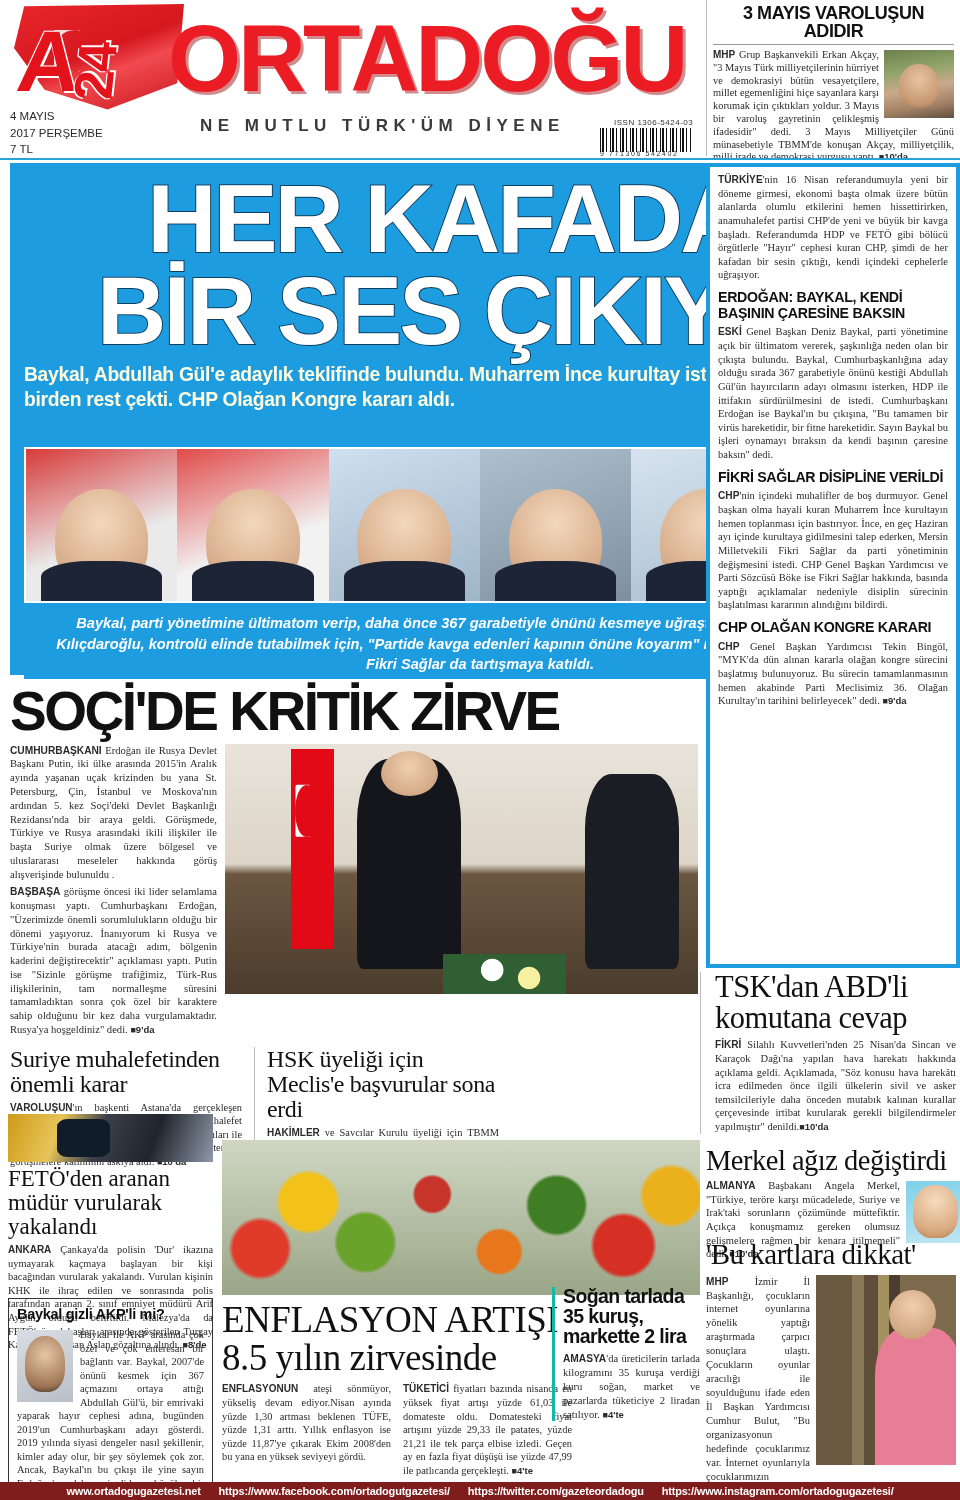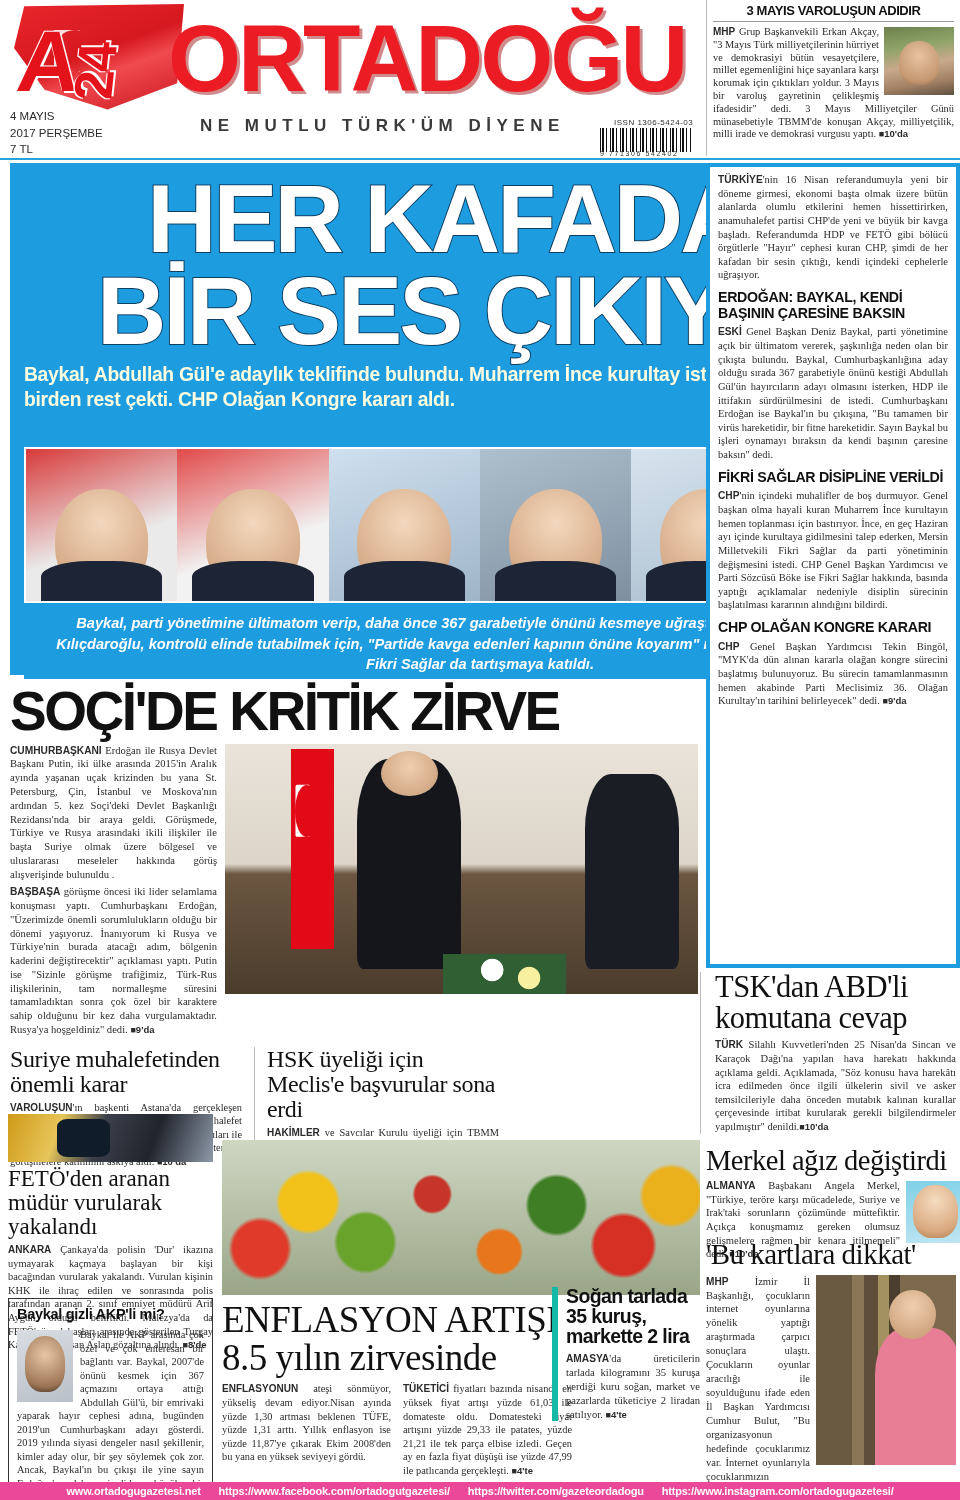--- a/index.html
+++ b/index.html
@@ -24,21 +24,21 @@
        font-size:17px;letter-spacing:5.5px;color:#3a3a3a;font-weight:600;}
   .dateblk{position:absolute;left:10px;top:108px;font-family:"Liberation Sans",sans-serif;
        font-size:11.5px;line-height:1.45;color:#2b2b2b;}
   .issn{position:absolute;left:600px;top:118px;font-family:"Liberation Sans",sans-serif;font-size:8px;color:#333;letter-spacing:.5px;padding-left:14px;}
   .barcode{position:absolute;left:600px;top:128px;width:92px;height:24px;
     background:repeating-linear-gradient(90deg,#111 0 1px,#fff 1px 2px,#111 2px 4px,#fff 4px 6px,#111 6px 7px,#fff 7px 10px);}
   .barcode-num{position:absolute;left:600px;top:150px;font-size:7px;letter-spacing:1.6px;color:#333;font-family:"Liberation Sans",sans-serif;}
 
   
   .topright{position:absolute;left:706px;top:0;width:254px;height:156px;border-left:1px solid #bbb;box-sizing:border-box;padding:2px 6px;}
-  .tr-head{font-family:"Liberation Sans",sans-serif;font-weight:bold;font-size:13px;letter-spacing:-.4px;color:#111;text-align:center;line-height:1;padding-top:2px;}
+  .tr-head{font-family:"Liberation Sans",sans-serif;font-weight:bold;font-size:18px;letter-spacing:-.4px;color:#111;text-align:center;line-height:1;padding-top:2px;}
   .tr-rule{height:1px;background:#999;margin:4px 0 4px 0;}
   .tr-body{font-size:10.4px;line-height:1.23;text-align:justify;color:#2a2a2a;}
   .tr-body b{font-family:"Liberation Sans",sans-serif;font-size:10px;}
   .tr-photo{float:right;width:70px;height:68px;margin:1px 0 2px 5px;
     background:linear-gradient(170deg,#6c7f4d 0%,#8fa468 30%,#c9a98c 55%,#a07f63 80%,#5e5040 100%);}
   .tr-photo:after{content:"";display:block;margin:14px auto 0;width:40px;height:44px;border-radius:48% 48% 42% 42%;
     background:radial-gradient(circle at 50% 35%,#e8c3a2,#c59871 70%,#8e6b4c);}
   .pg{font-family:"Liberation Sans",sans-serif;font-weight:bold;font-size:9.5px;white-space:nowrap;}
   .pg:before{content:"\25A0 ";font-size:9px;}
 
@@ -119,21 +119,21 @@
        radial-gradient(circle at 44% 35%,#c7352a 0 6%,transparent 7%),
        radial-gradient(circle at 58% 72%,#e8761c 0 7%,transparent 8%),
        radial-gradient(circle at 70% 42%,#3f7e24 0 8%,transparent 9%),
        radial-gradient(circle at 84% 68%,#d62f24 0 7%,transparent 8%),
        radial-gradient(circle at 94% 36%,#ebb11c 0 6%,transparent 7%),
        linear-gradient(180deg,#cfd7c3,#9aa687);}
   .enf h2{margin:6px 0 2px;font-family:"Liberation Serif",serif;font-weight:normal;font-size:37px;line-height:1.02;letter-spacing:-.5px;}
   .enf-cols{display:flex;gap:12px;margin-top:6px;}
   .enf-cols div{width:169px;font-size:10.4px;line-height:1.3;text-align:justify;color:#2b2b2b;}
   .enf-cols b{font-family:"Liberation Sans",sans-serif;font-size:10px;}
-  .sogan{position:absolute;left:552px;top:1287px;width:148px;border-left:6px solid #14b8a6;padding-left:8px;box-sizing:border-box;}
+  .sogan{position:absolute;left:552px;top:1287px;width:148px;border-left:3px solid #14b8a6;padding-left:8px;box-sizing:border-box;}
   .sogan h3{margin:0 0 5px;font-family:"Liberation Sans",sans-serif;font-weight:bold;font-size:19.5px;line-height:1.02;letter-spacing:-.6px;}
   .sogan p{margin:0;font-size:10.6px;line-height:1.32;text-align:justify;color:#2b2b2b;}
   .sogan b{font-family:"Liberation Sans",sans-serif;font-size:10.2px;}
 
   
   .tsk{position:absolute;left:700px;top:972px;width:256px;padding-left:14px;border-left:1px solid #bbb;box-sizing:border-box;}
   .tsk h2{margin:0 0 4px;font-family:"Liberation Serif",serif;font-weight:normal;font-size:30.5px;line-height:1.02;letter-spacing:-.5px;}
   .tsk p{margin:0;font-size:10.5px;line-height:1.3;text-align:justify;color:#2b2b2b;}
   .tsk p b{font-family:"Liberation Sans",sans-serif;font-size:10.1px;}
   .merkel{position:absolute;left:700px;top:1146px;width:264px;padding-left:6px;box-sizing:border-box;}
@@ -149,21 +149,21 @@
   .kart-wrap{display:flex;gap:6px;}
   .kart p{margin:0;width:104px;font-size:10.5px;line-height:1.33;text-align:justify;color:#2b2b2b;}
   .kart p b{font-family:"Liberation Sans",sans-serif;font-size:10.1px;}
   .kart-photo{width:140px;height:190px;position:relative;overflow:hidden;
      background:linear-gradient(90deg,#6b5a42 0 26%,#8a7757 26% 34%,#5f4e3a 34% 44%,#a3915f 44% 52%,#4b3e2e 52% 60%,#7d6a4c 60% 100%);}
   .kart-photo .shirt{position:absolute;right:-4%;top:28%;width:62%;height:72%;background:#e87d96;border-radius:34% 34% 0 0;}
   .kart-photo .head{position:absolute;right:14%;top:8%;width:34%;height:26%;border-radius:50%;
      background:radial-gradient(circle at 50% 34%,#f0cfb0,#c4966e);}
 
   
-  .footer{position:absolute;left:0;top:1482px;width:960px;height:18px;background:#ec4899;
+  .footer{position:absolute;left:0;top:1482px;width:960px;height:18px;background:#7f1d1d;
      color:#fff;font-family:"Liberation Sans",sans-serif;font-weight:bold;font-size:11px;
      display:flex;align-items:center;justify-content:center;gap:18px;letter-spacing:-.2px;overflow:hidden;}
 </style>
 </head>
 <body>
 
 <div class="page">
 
   <div class="masthead">
     <div class="flag"></div>
@@ -305,21 +305,21 @@
     </div>
   </div>
 
   <div class="sogan">
     <h3>Soğan tarlada 35 kuruş, markette 2 lira</h3>
     <p><b>AMASYA</b><span>'da üreticilerin tarlada kilogramını 35 kuruşa verdiği kuru soğan, market ve pazarlarda tüketiciye 2 liradan satılıyor.</span> <span class="pg">4'te</span></p>
   </div>
 
   <div class="tsk">
     <h2>TSK'dan ABD'li komutana cevap</h2>
-    <p><b>TÜRK</b><span> Silahlı Kuvvetleri'nden 25 Nisan'da Sincan ve Karaçok Dağı'na yapılan hava harekatı hakkında açıklama geldi. Açıklamada, "Söz konusu hava harekâtı icra edilmeden önce ilgili ülkelerin sivil ve asker temsilcileriyle daha önceden mutabık kalınan kurallar çerçevesinde irtibat kurularak gerekli bilgilendirmeler yapılmıştır" denildi.</span><span class="pg">10'da</span></p>
+    <p><b>FİKRİ</b><span> Silahlı Kuvvetleri'nden 25 Nisan'da Sincan ve Karaçok Dağı'na yapılan hava harekatı hakkında açıklama geldi. Açıklamada, "Söz konusu hava harekâtı icra edilmeden önce ilgili ülkelerin sivil ve asker temsilcileriyle daha önceden mutabık kalınan kurallar çerçevesinde irtibat kurularak gerekli bilgilendirmeler yapılmıştır" denildi.</span><span class="pg">10'da</span></p>
   </div>
 
   <div class="merkel">
     <h2>Merkel ağız değiştirdi</h2>
     <p><span class="merkel-photo"></span><b>ALMANYA</b><span> Başbakanı Angela Merkel, "Türkiye, teröre karşı mücadelede, Suriye ve Irak'taki sorunların çözümünde müttefiktir. Açıkça konuşmamız gereken olumsuz gelişmelere rağmen bir kenara itilmemeli" dedi.</span> <span class="pg">10'da</span></p>
   </div>
 
   <div class="kart">
     <h2>'Bu kartlara dikkat'</h2>
     <div class="kart-wrap">

